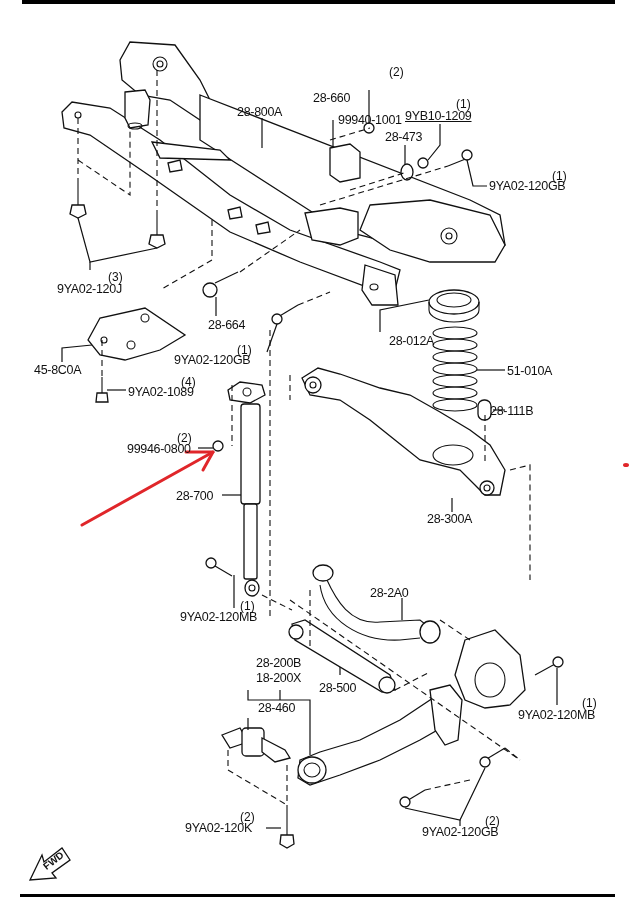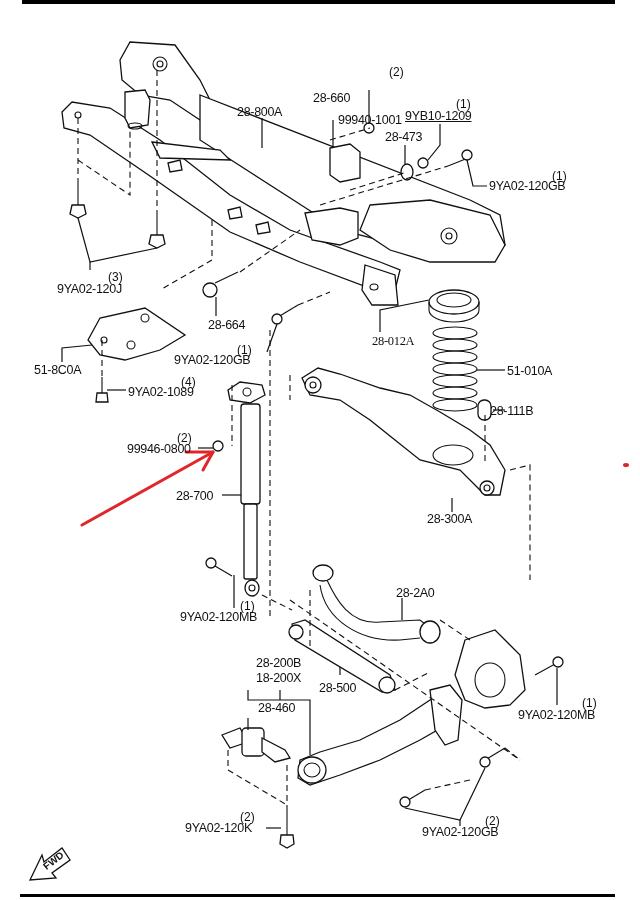--- a/index.html
+++ b/index.html
@@ -251,33 +251,33 @@
 <div class="qty" style="left:456px;top:98px;">(1)</div>
 <div class="lbl" style="left:405px;top:110px;text-decoration:underline;">9YB10-1209</div>
 <div class="lbl" style="left:385px;top:131px;">28-473</div>
 <div class="qty" style="left:552px;top:170px;">(1)</div>
 <div class="lbl" style="left:489px;top:180px;">9YA02-120GB</div>
 <div class="qty" style="left:108px;top:271px;">(3)</div>
 <div class="lbl" style="left:57px;top:283px;">9YA02-120J</div>
 <div class="lbl" style="left:208px;top:319px;text-align:right;">28-664</div>
 <div class="qty" style="left:237px;top:344px;">(1)</div>
 <div class="lbl" style="left:174px;top:354px;">9YA02-120GB</div>
-<div class="lbl" style="left:34px;top:364px;">51-8C0A</div>
+<div class="lbl" style="left:34px;top:364px;">45-8C0A</div>
 <div class="qty" style="left:181px;top:376px;">(4)</div>
 <div class="lbl" style="left:128px;top:386px;">9YA02-1089</div>
-<div class="lbl" style="left:372px;top:335px;font-family:Liberation Serif, serif;">28-012A</div>
+<div class="lbl" style="left:389px;top:335px;">28-012A</div>
 <div class="lbl" style="left:507px;top:365px;">51-010A</div>
 <div class="lbl" style="left:490px;top:405px;">28-111B</div>
 <div class="qty" style="left:177px;top:432px;">(2)</div>
 <div class="lbl" style="left:127px;top:443px;">99946-0800</div>
 <div class="lbl" style="left:176px;top:490px;">28-700</div>
 <div class="lbl" style="left:427px;top:513px;">28-300A</div>
 <div class="qty" style="left:240px;top:600px;">(1)</div>
 <div class="lbl" style="left:180px;top:611px;">9YA02-120MB</div>
-<div class="lbl" style="left:396px;top:587px;">28-2A0</div>
+<div class="lbl" style="left:370px;top:587px;">28-2A0</div>
 <div class="lbl" style="left:256px;top:657px;">28-200B</div>
 <div class="lbl" style="left:256px;top:672px;">18-200X</div>
 <div class="lbl" style="left:319px;top:682px;">28-500</div>
 <div class="qty" style="left:582px;top:697px;">(1)</div>
 <div class="lbl" style="left:518px;top:709px;">9YA02-120MB</div>
 <div class="lbl" style="left:230px;top:702px;margin-left:28px;">28-460</div>
 <div class="qty" style="left:240px;top:811px;">(2)</div>
 <div class="lbl" style="left:185px;top:822px;">9YA02-120K</div>
 <div class="qty" style="left:485px;top:815px;">(2)</div>
 <div class="lbl" style="left:422px;top:826px;">9YA02-120GB</div>

